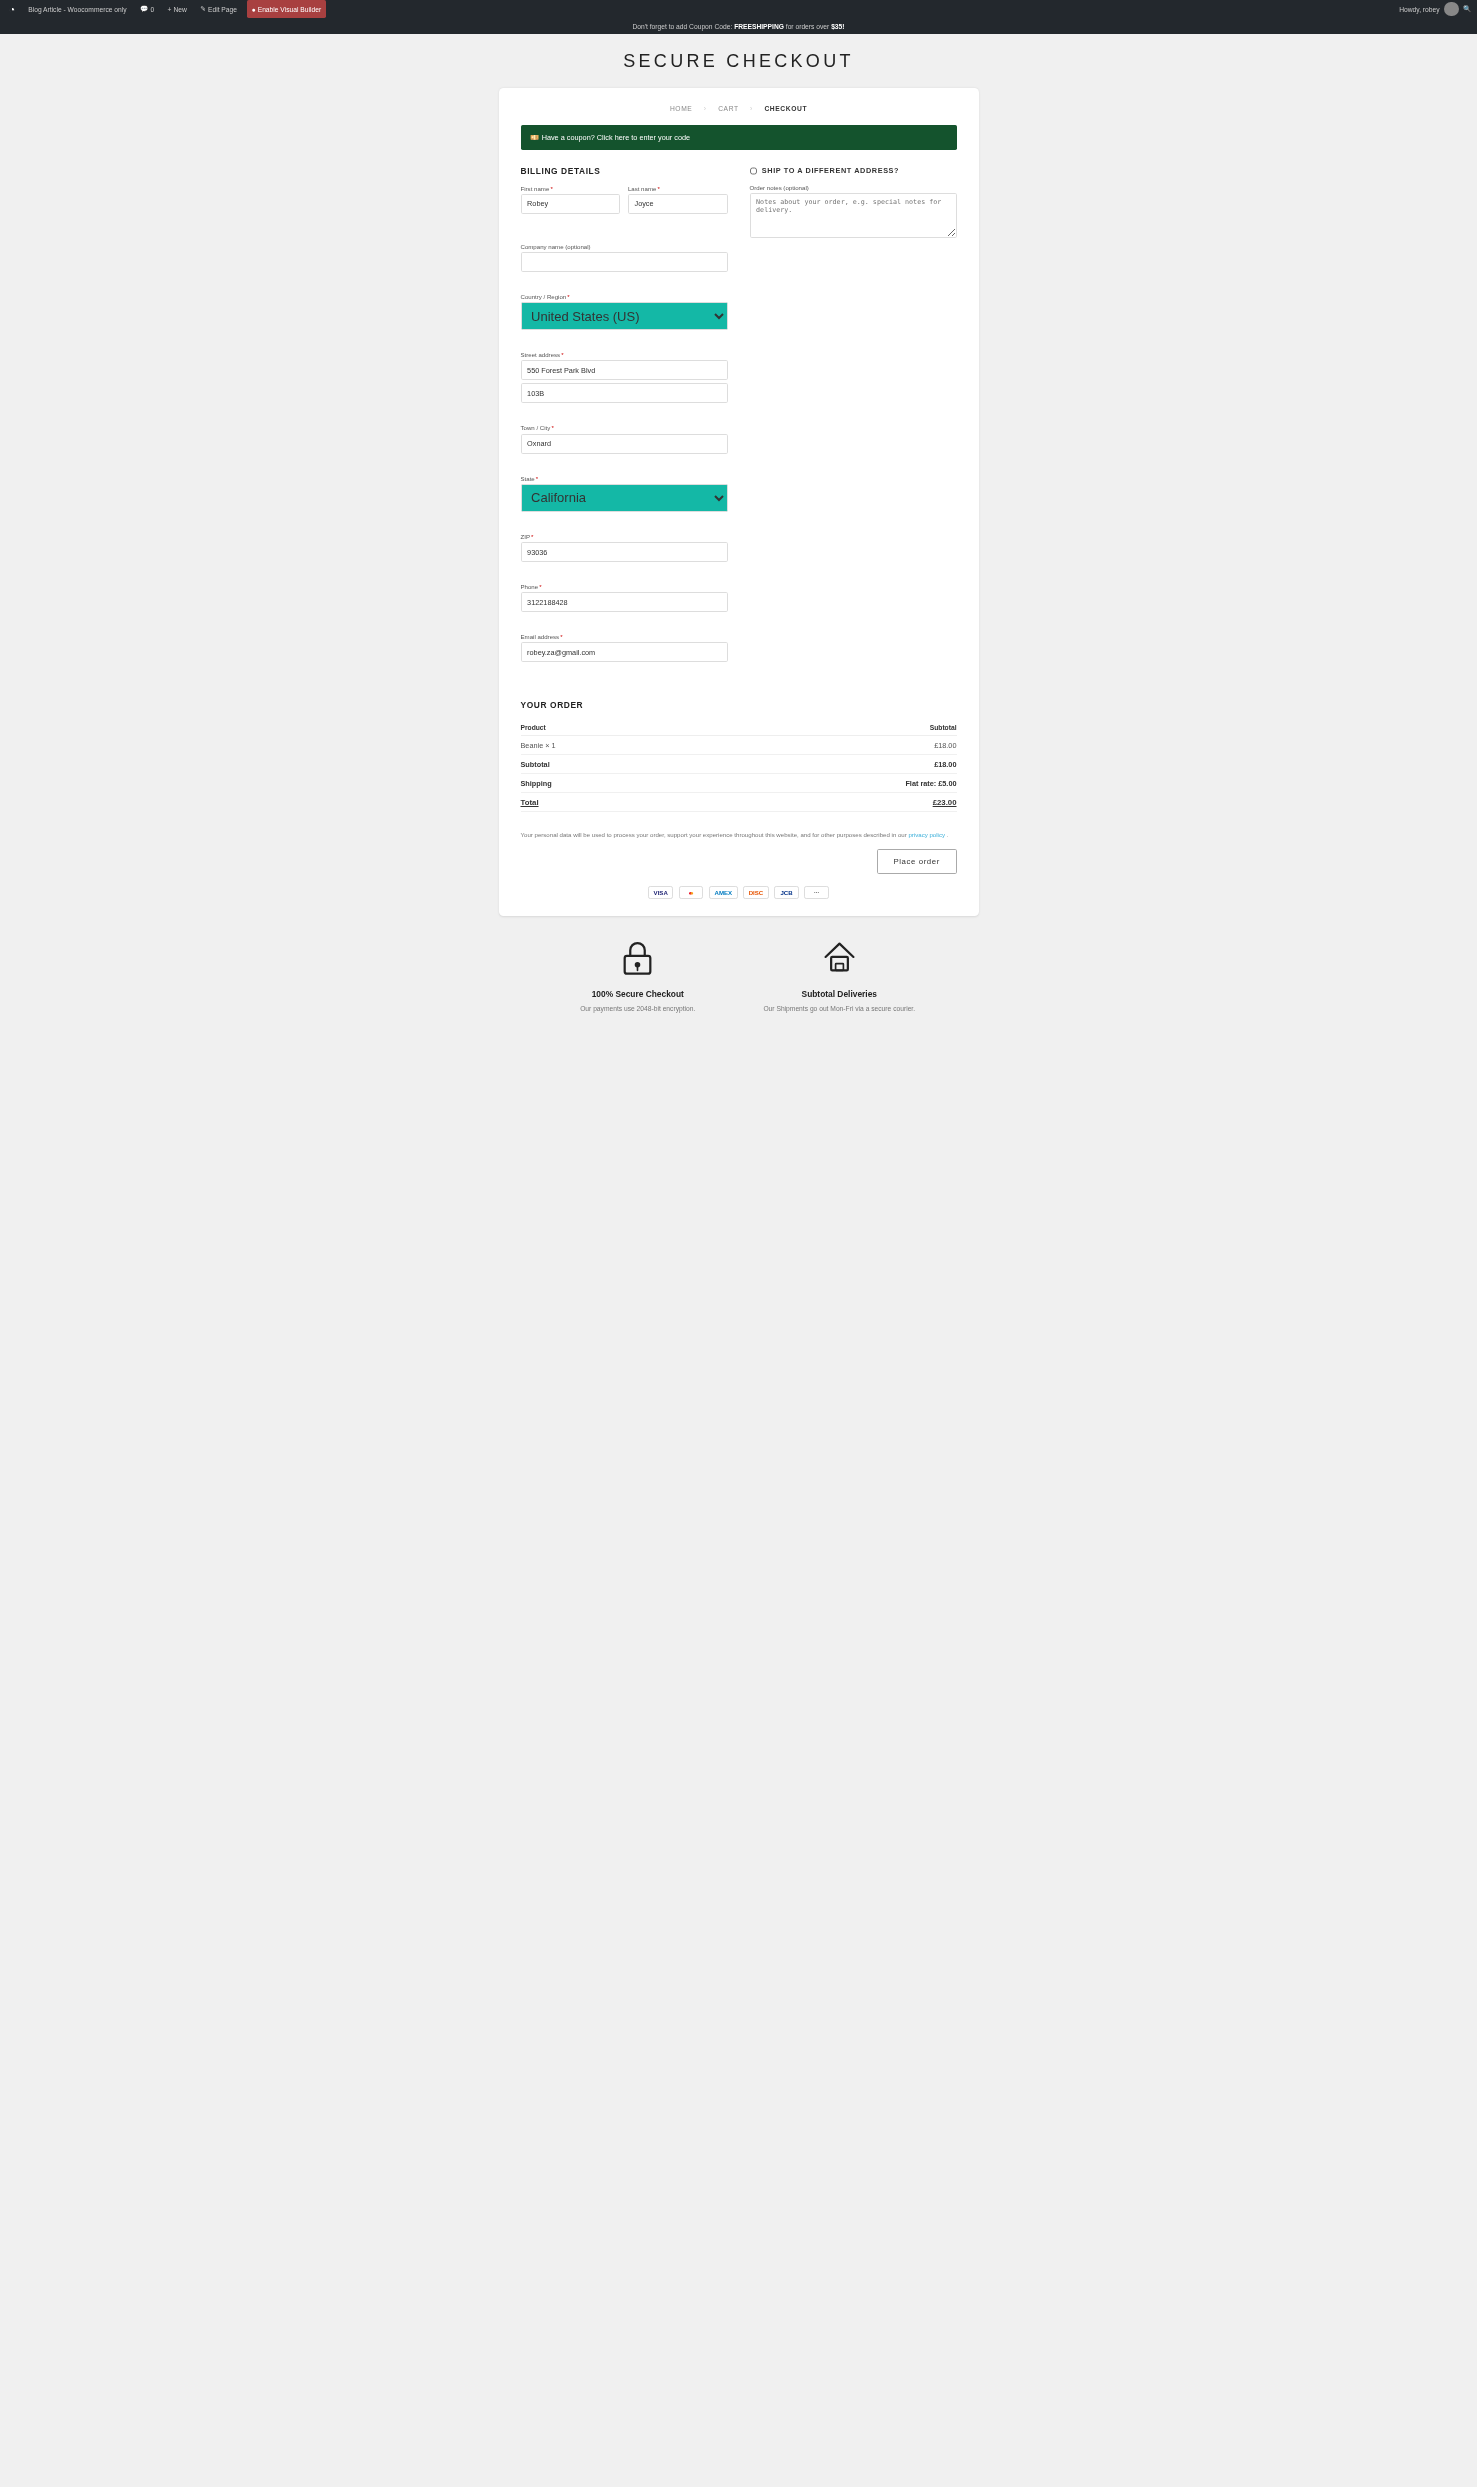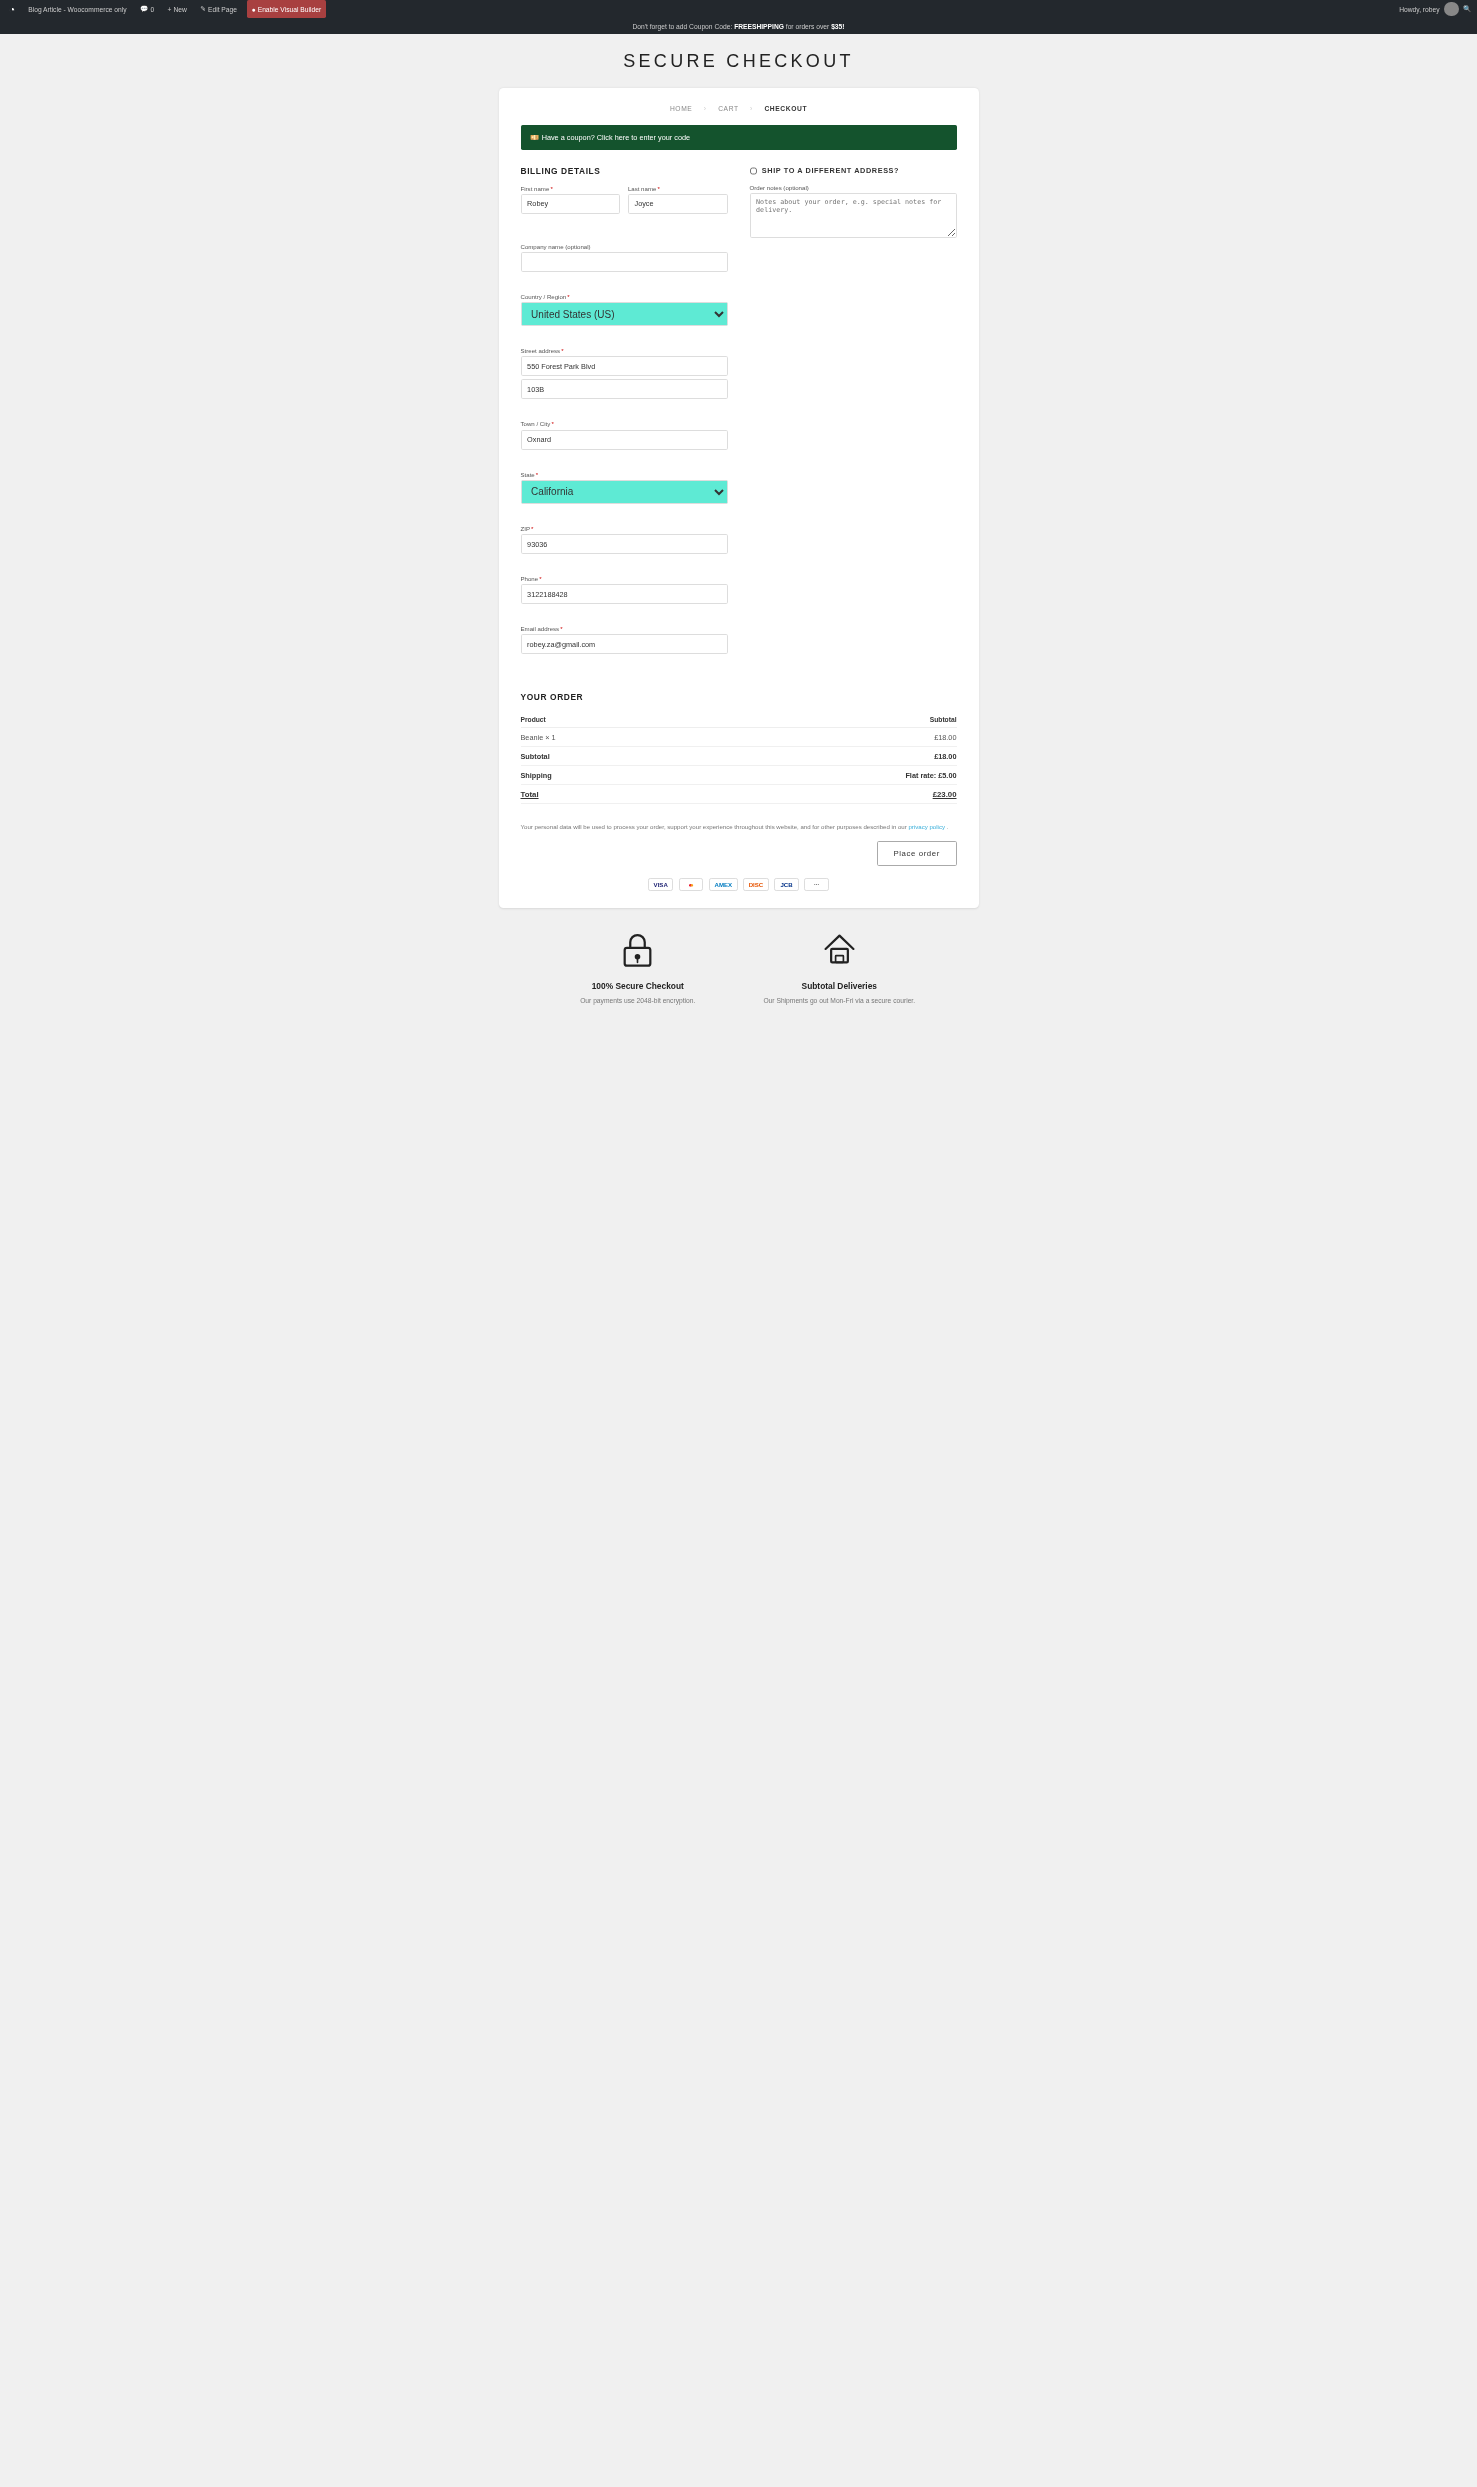--- a/index.html
+++ b/index.html
@@ -128,23 +128,23 @@
       font-size: 7.3px;
       color: #333;
       background: #fff;
       outline: none;
     }
     .field-select {
       width: 100%;
       border: 0.6px solid #ddd;
       border-radius: 1.7px;
       padding: 4.5px 5.6px;
-      font-size: 10px;
+      font-size: 13px;
       color: #333;
-      background: #5eead4;
+      background: #14b8a6;
       appearance: auto;
     }
     .field-textarea {
       width: 100%;
       border: 0.6px solid #ddd;
       border-radius: 1.7px;
       padding: 4.5px 5.6px;
       font-size: 6.7px;
       color: #999;
       min-height: 45px;

